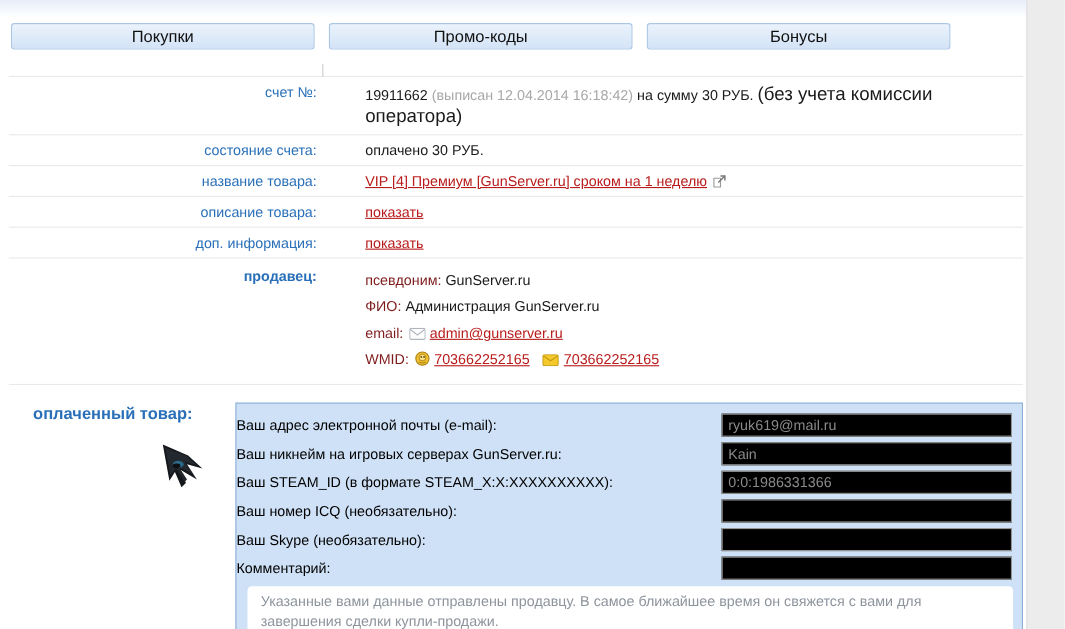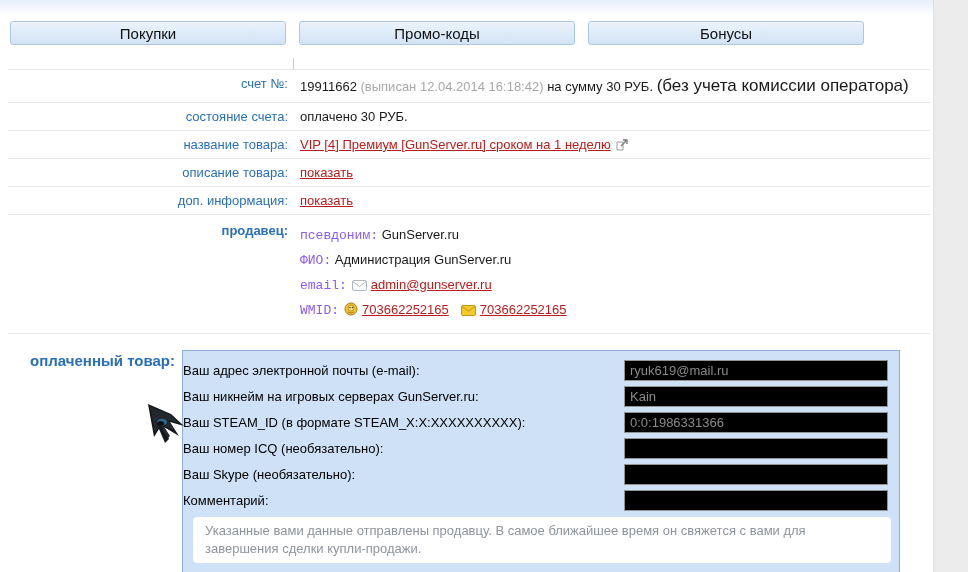--- a/index.html
+++ b/index.html
@@ -17,30 +17,30 @@
   .tabs { display:flex; gap:13px; margin:5px 0 0 10px; }
   .tab-btn {
     width:276px; height:24px; border:1px solid #abc7e6; border-radius:3px;
     background:linear-gradient(to bottom,#ebf3fc,#d3e3f6);
     font-family:inherit; font-size:15px; color:#111; text-align:center; line-height:21px;
     cursor:pointer;
   }
   
   .info { margin:24px 38px 0 8px; position:relative; }
   .col-divider { position:absolute; left:285px; top:-11px; width:1px; height:12px; background:#ccc; }
-  .irow { display:flex; border-top:1px solid #e9e9e9; padding:6px 0; }
+  .irow { display:flex; border-top:1px solid #e9e9e9; padding:6px 0;gap:32px; }
   .irow .lbl { flex:0 0 280px; text-align:right; color:#2a70b8; }
   .irow .lbl.bold { font-weight:bold; }
   .irow .val { padding-left:12px; }
   .muted { color:#a8a8a8; }
   .small { font-size:17px; }
   a.lnk { color:#b91c1c; text-decoration:underline; }
   .seller-row { padding:8px 0 10px 0; }
   .seller-line { line-height:24px; white-space:nowrap; }
-  .sub-lbl { color:#8b5cf6;font-family:Liberation Mono, monospace; }
+  .sub-lbl { color:#7f1d1d; }
   .icon { display:inline-block; vertical-align:-2px; margin:0 4px 0 5px; }
   .icon svg { display:block; }
   
   .irow.paid { padding:16px 0 0 0; }
   .irow.paid .lbl { flex:0 0 167px; font-size:15px; font-weight:bold; padding-top:2px; }
   .panel {
     margin-left:7px; width:718px; height:229px;
     background:#cfe1f6; border:1px solid #8fb0d8; padding:9px 0 0 0;
   }
   .frow { display:flex; align-items:center; margin-bottom:5px; }

